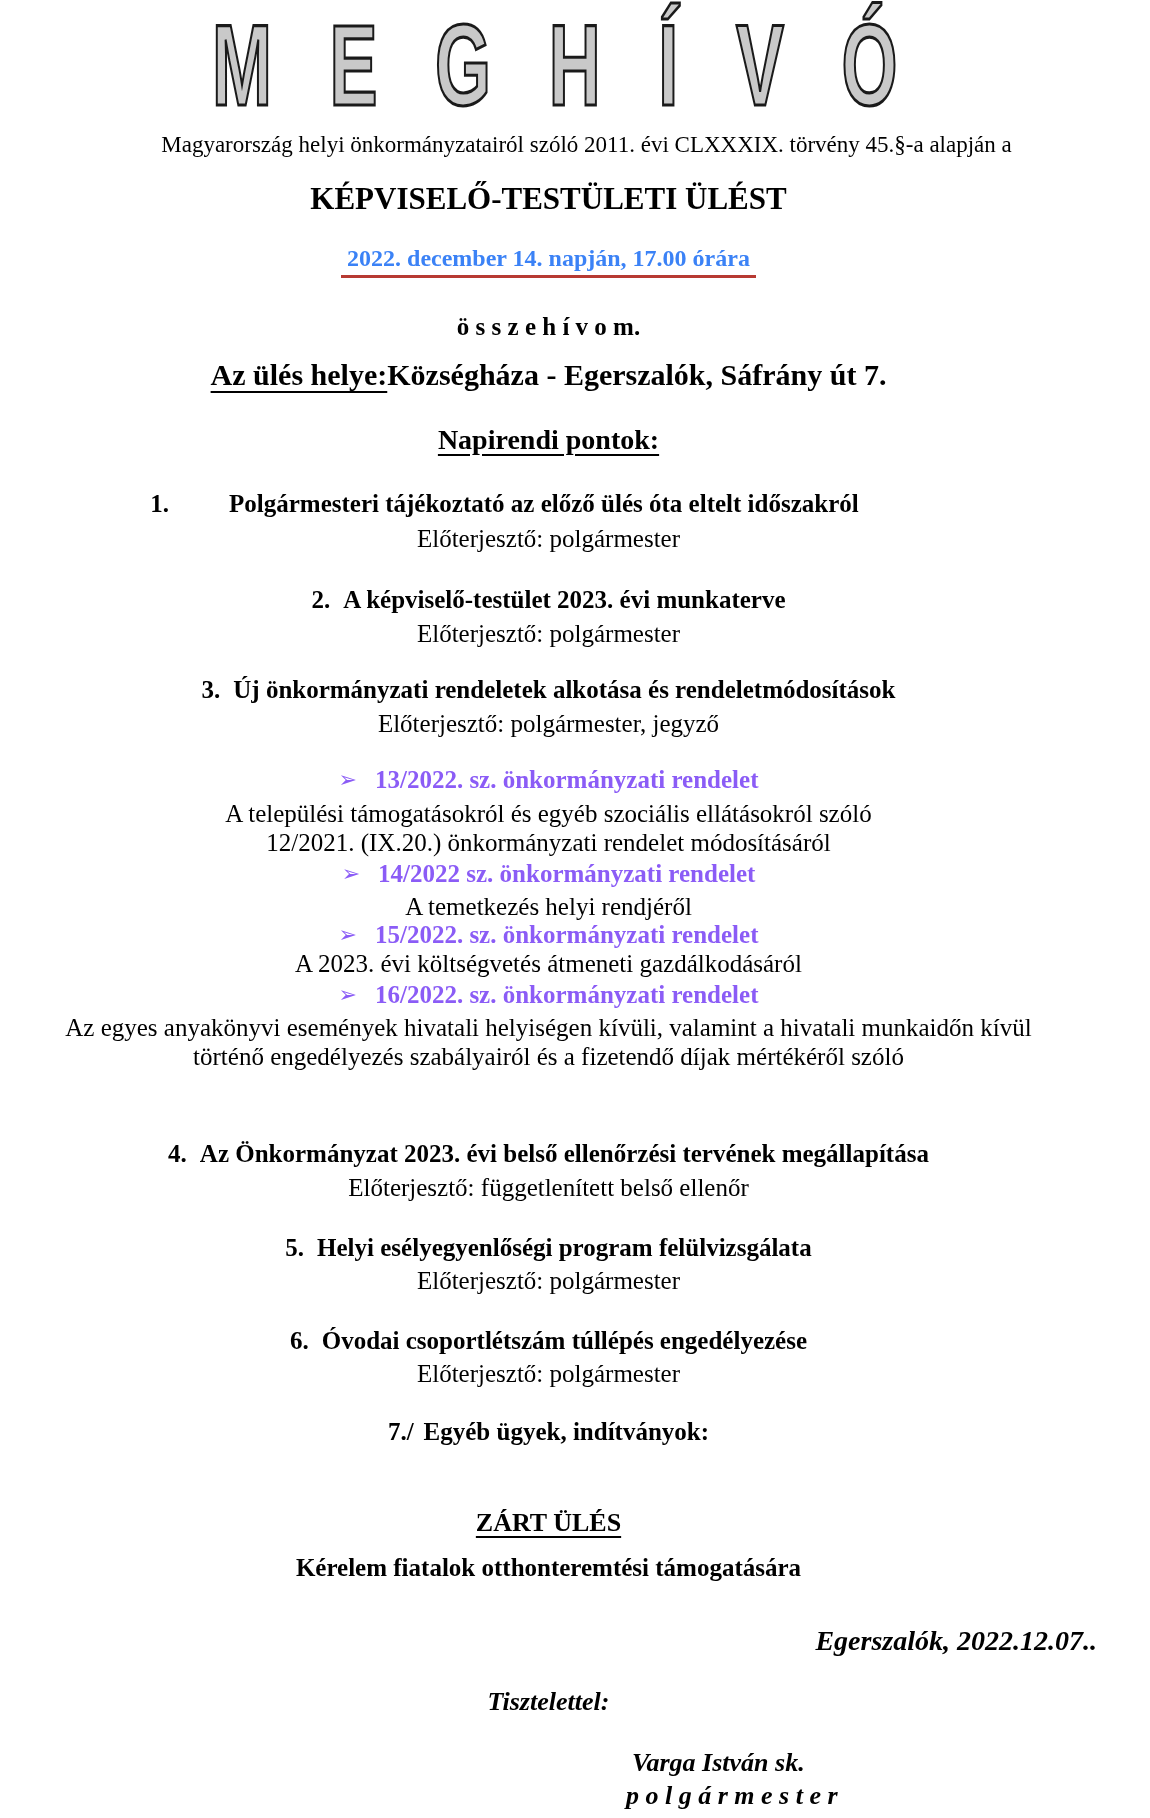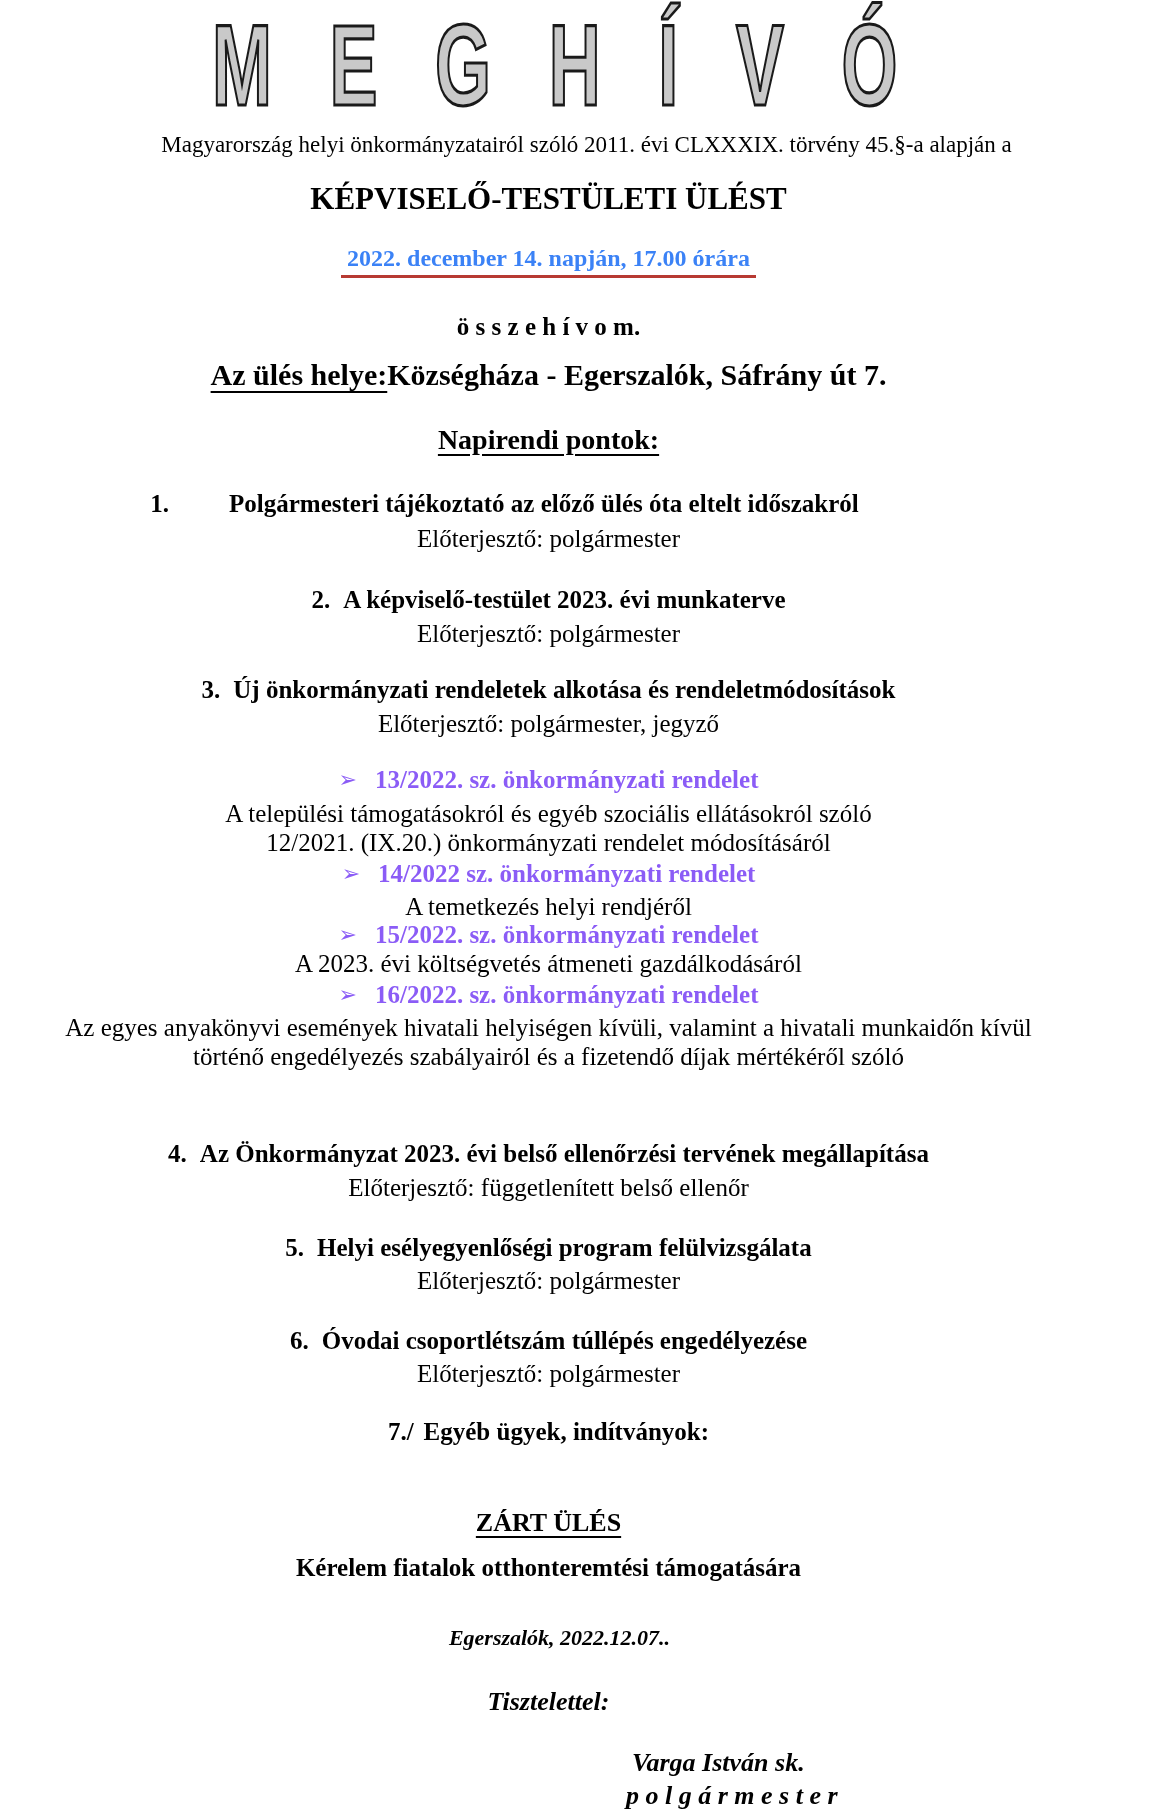--- a/index.html
+++ b/index.html
@@ -58,21 +58,21 @@
 
   .gap-wide { display: inline-block; width: 60px; }
   .gap      { display: inline-block; width: 13px; }
   .gap-sm   { display: inline-block; width: 10px; }
   .shift-left { padding-right: 88px; }
 
   .zart    { top: 1508px; font-size: 26px; font-weight: bold; }
   .zart span { text-decoration: underline; text-decoration-thickness: 2px; text-underline-offset: 5px; }
   .kerelem { top: 1540px; font-size: 25px; font-weight: bold; margin-top: 14px; }
 
-  .dateline { top: 1625px; text-align: center; padding-left: 22px; font-size: 22px; font-weight: bold; font-style: italic; }
+  .dateline { top: 1625px; text-align: right; padding-left: 22px; font-size: 28px; font-weight: bold; font-style: italic; }
   .closing  { top: 1687px; font-size: 26px; font-weight: bold; font-style: italic; }
   .sig-name  { position: absolute; top: 1748px; left: 632px; font-size: 26px; font-weight: bold; font-style: italic; white-space: nowrap; }
   .sig-title { position: absolute; top: 1781px; left: 626px; font-size: 26px; font-weight: bold; font-style: italic; white-space: nowrap; }
 </style>
 </head>
 <body>
 
 <div class="page">
 
   <div class="wordart">MEGHÍVÓ</div>

